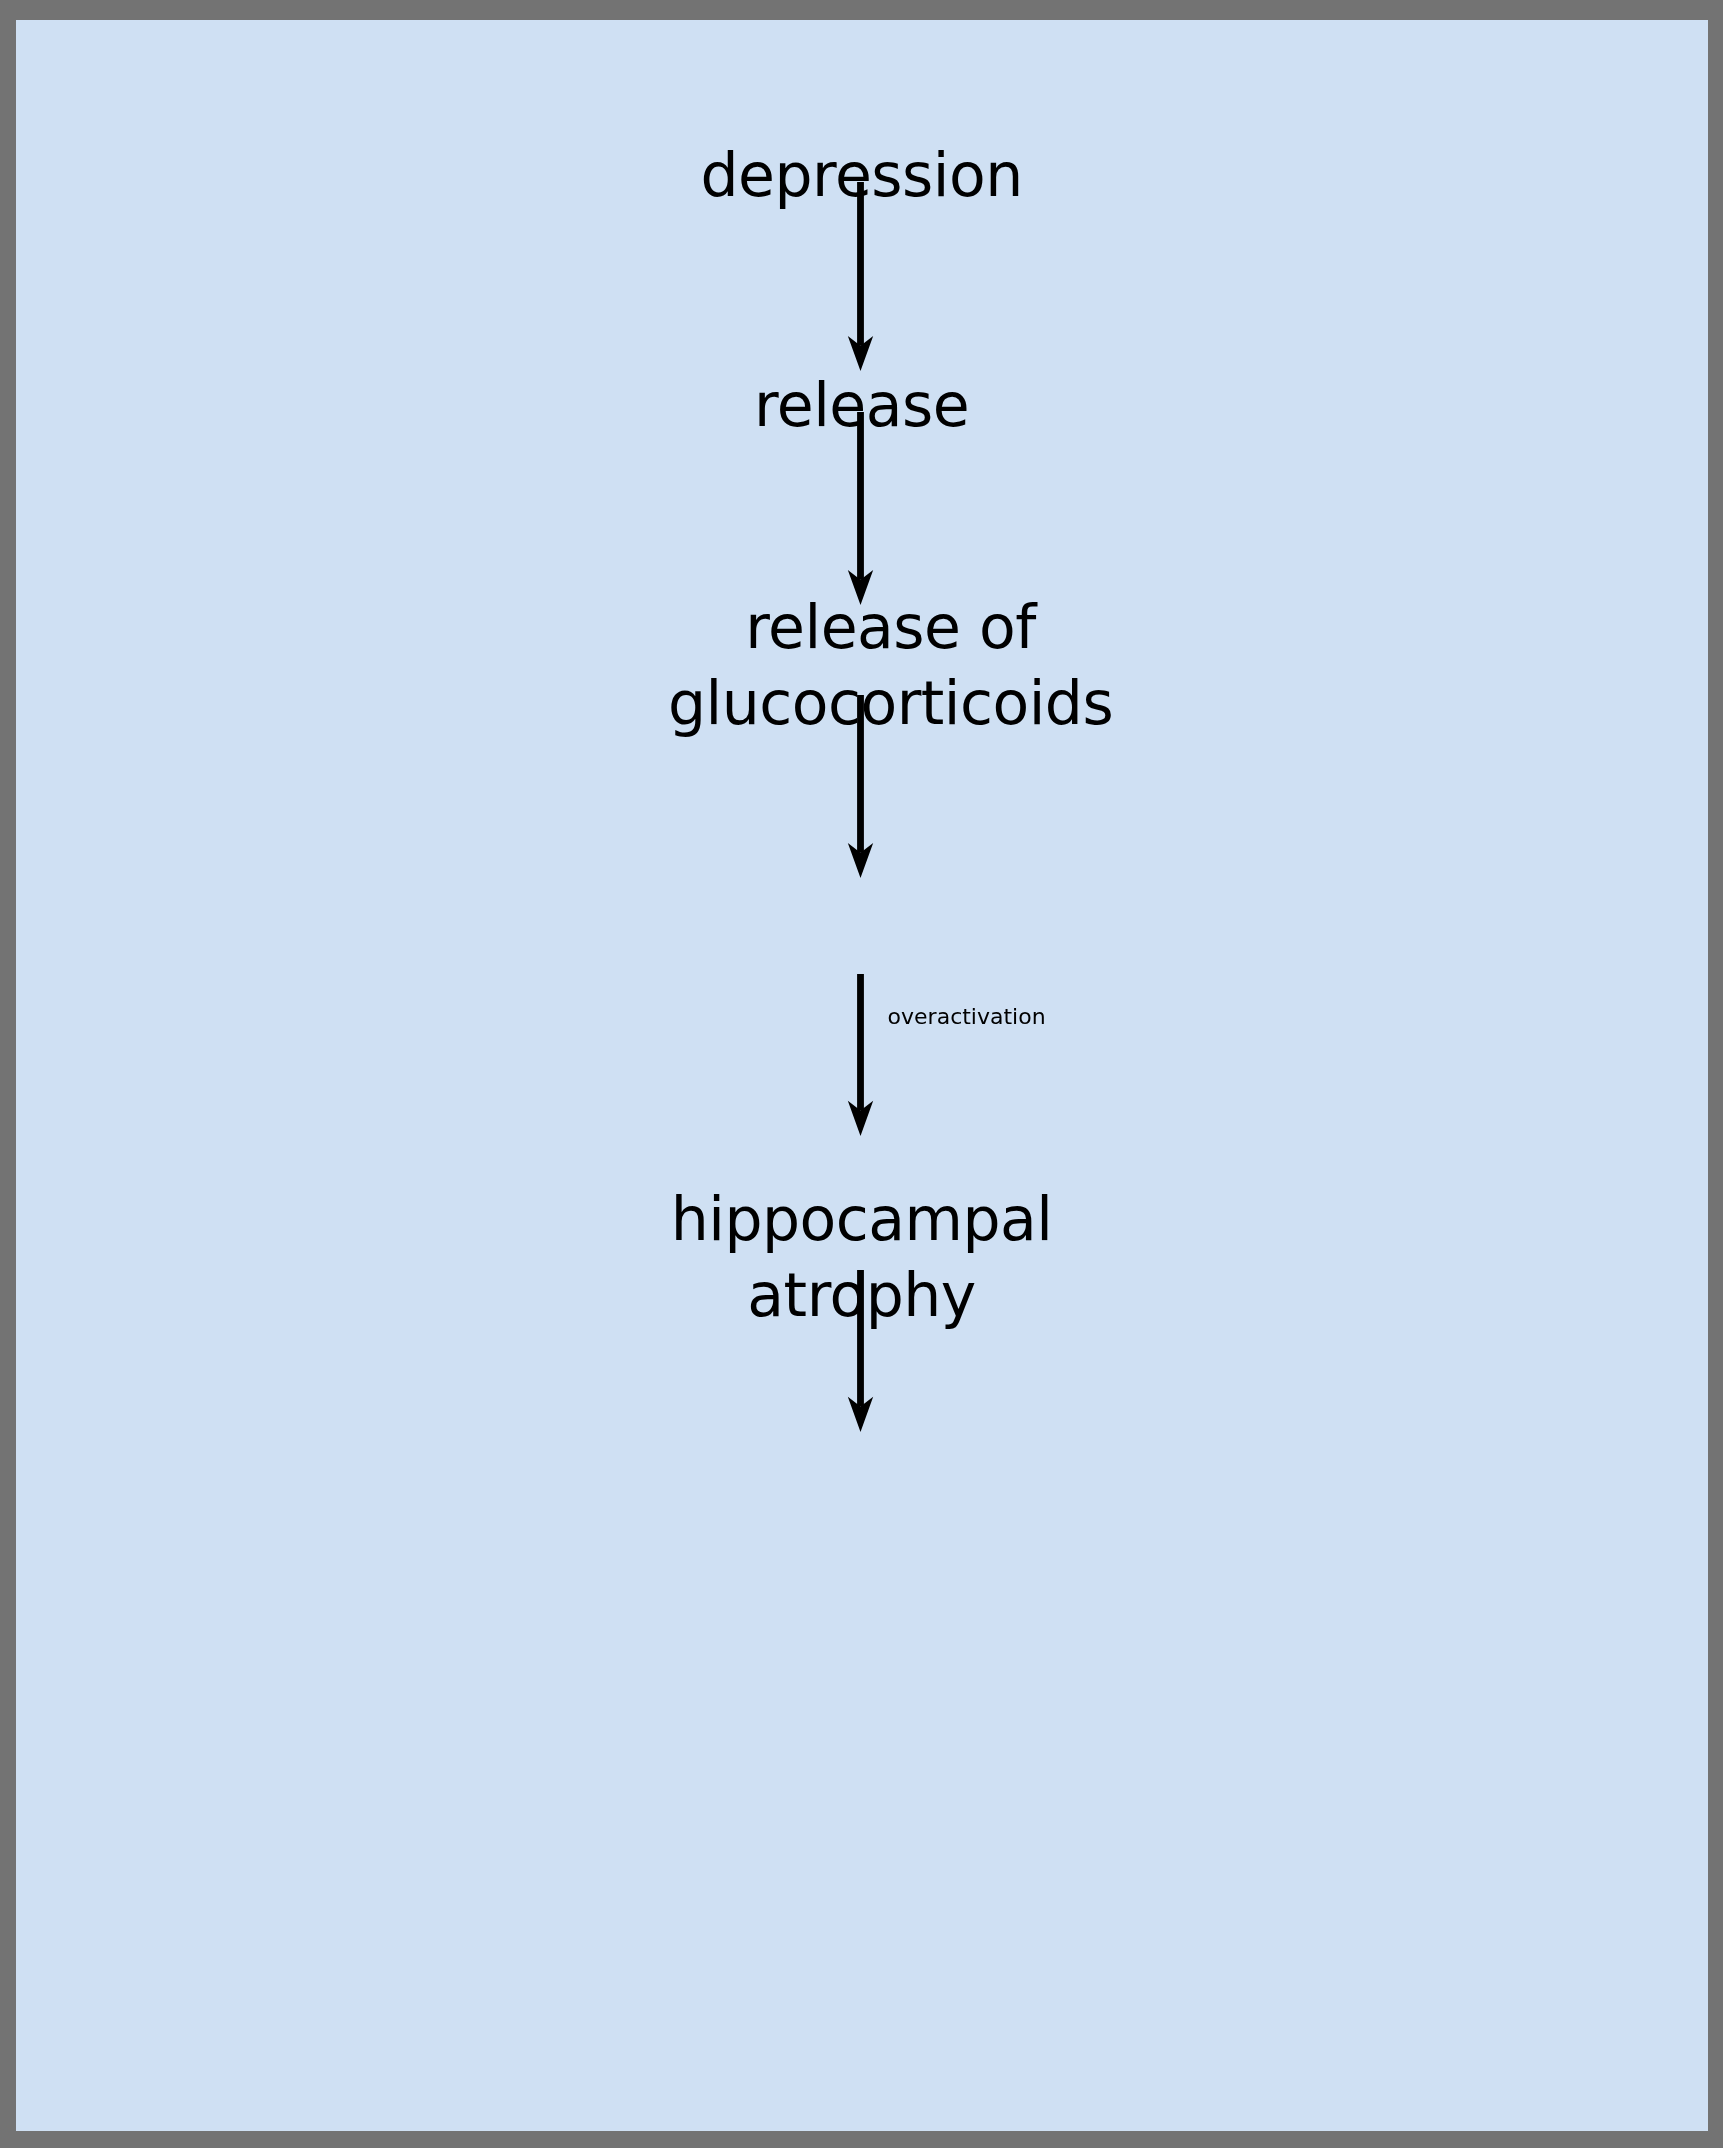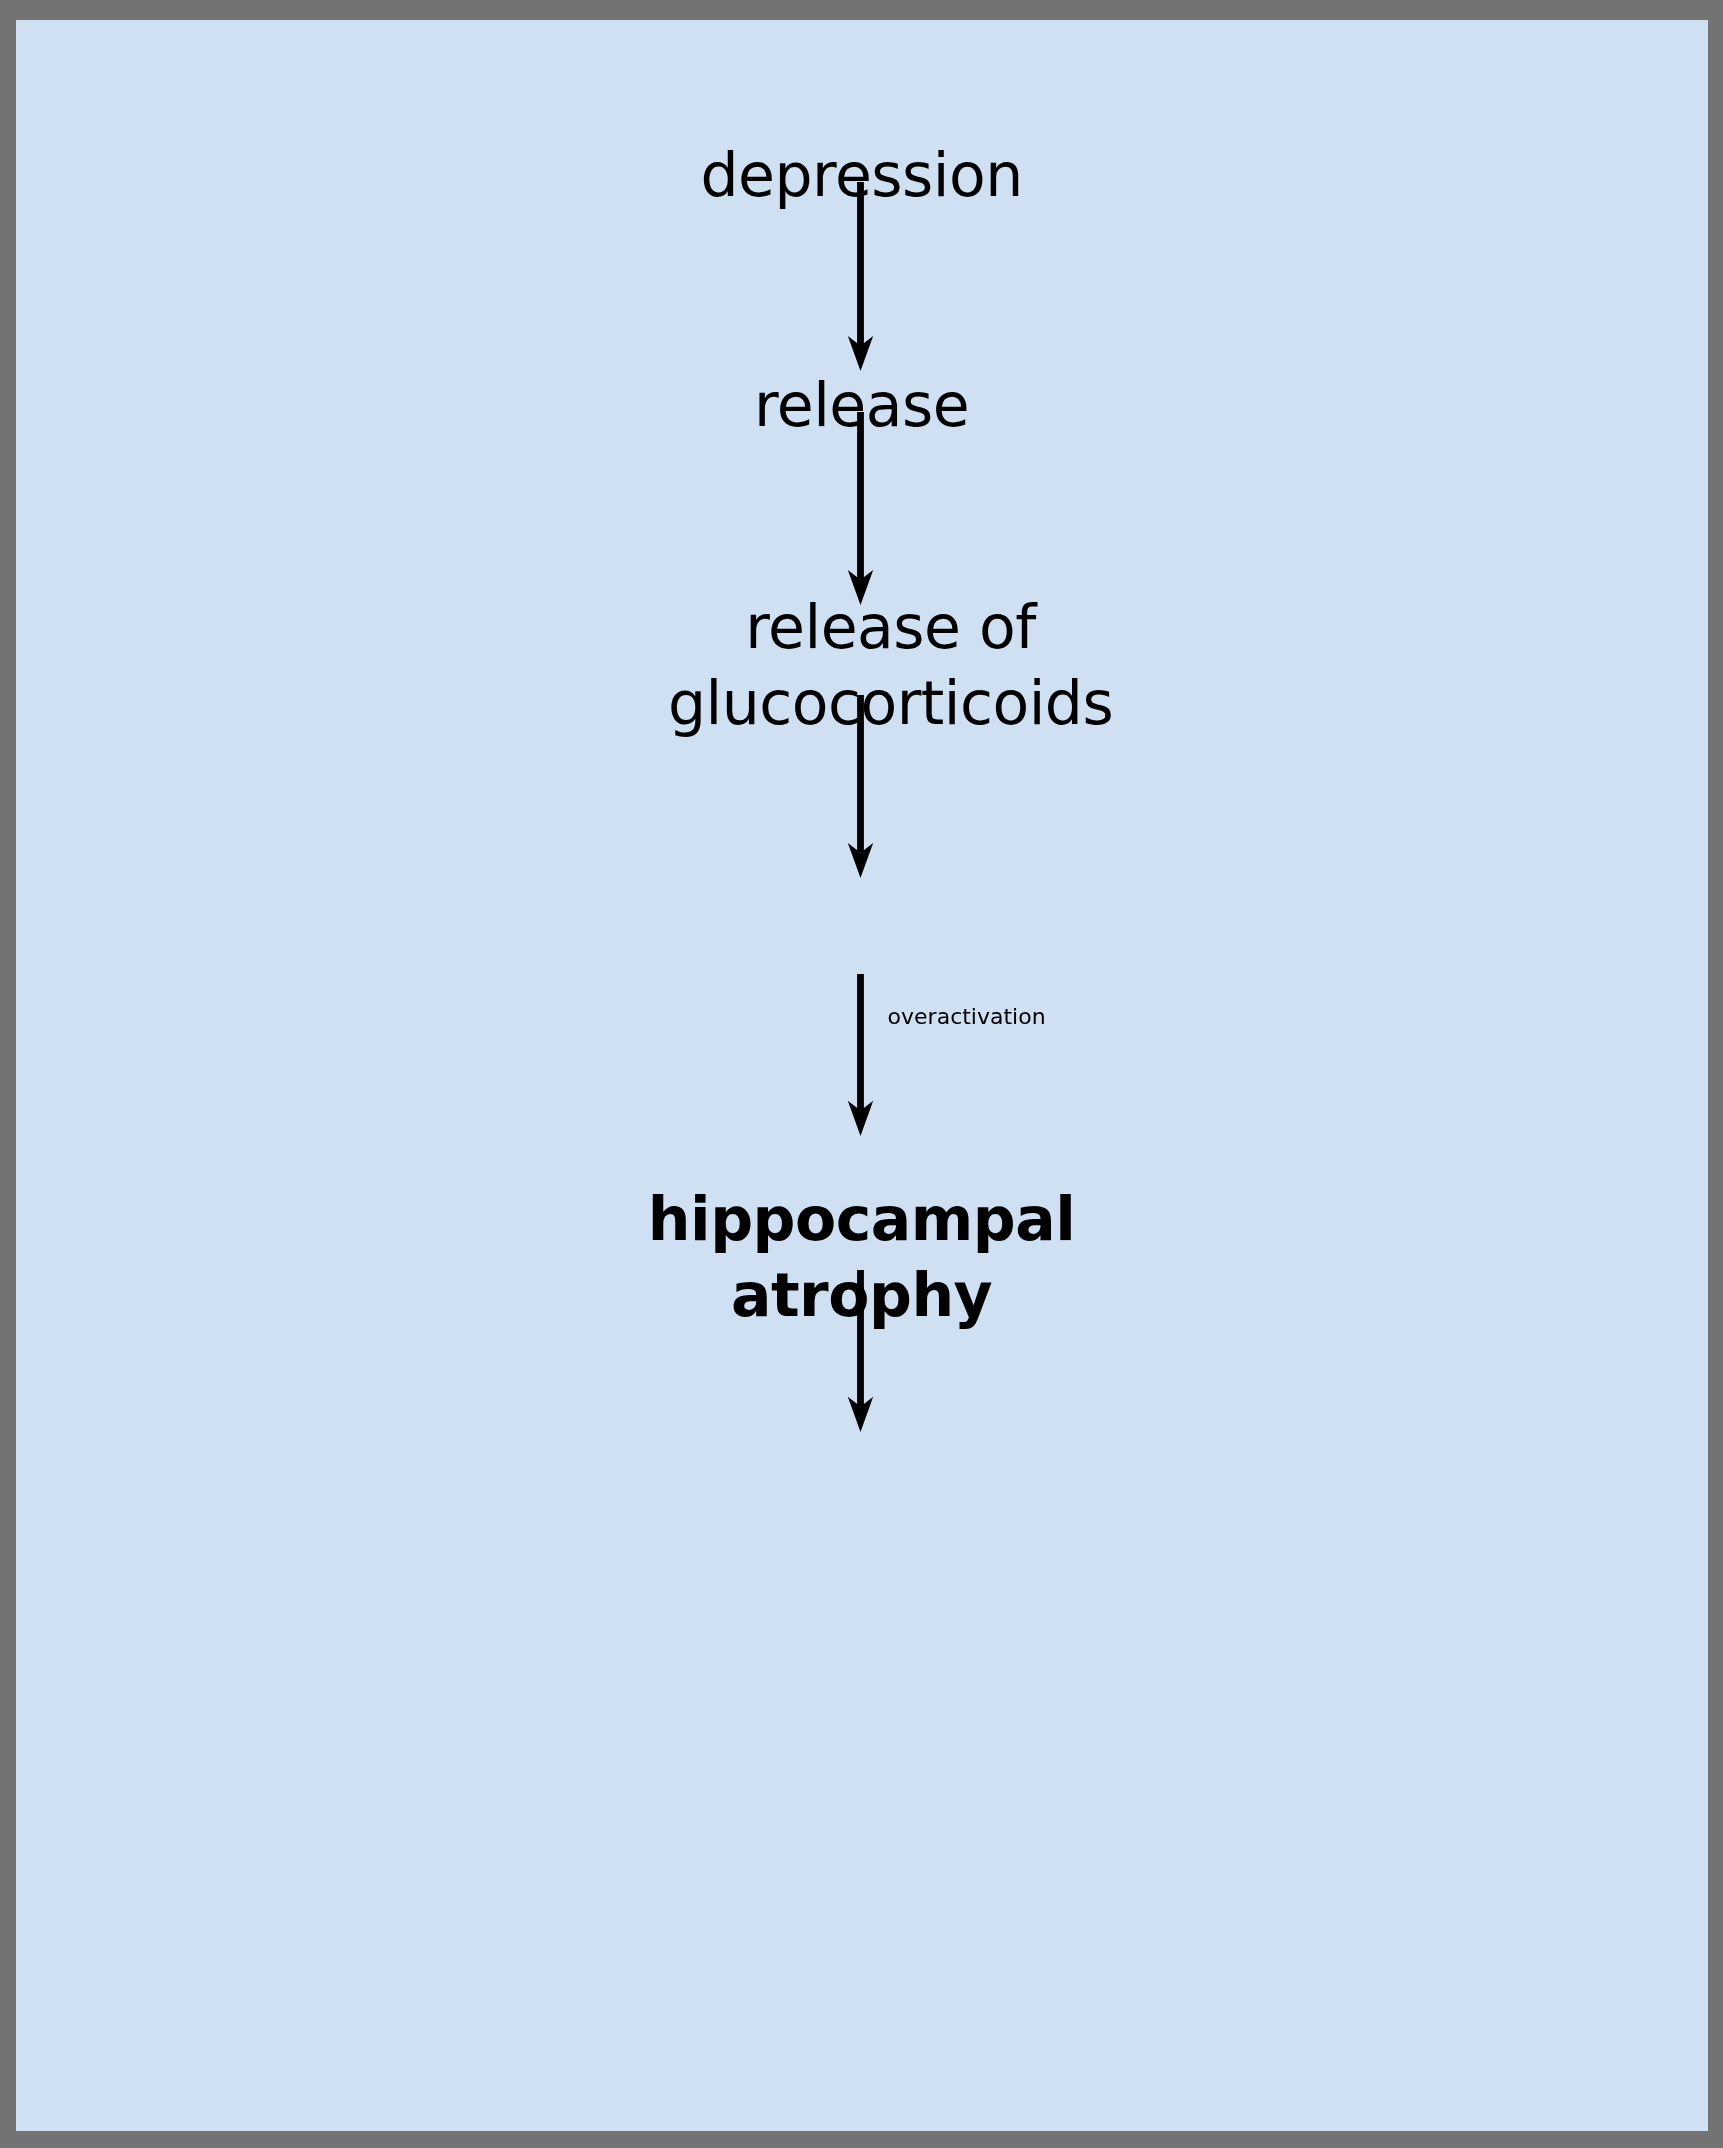--- a/index.html
+++ b/index.html
@@ -97,21 +97,21 @@
 
 
     <div class="arrow" style="left:845px; top:954px;">
       <svg width="39" height="164" viewBox="0 0 40 168" aria-hidden="true">
         <line x1="20" y1="0" x2="20" y2="140" stroke="#000000" stroke-width="7"></line>
         <path d="M20 166 L7 130 L20 140 L33 130 Z" fill="#000000"></path>
       </svg>
     </div>
     <div class="edge-label" style="left:872px; top:978px;">overactivation</div>
 
-    <div class="node" style="top:1085px;font-weight:bold;">
+    <div class="node" style="top:1085px;">
       <span class="line">hippocampal
 atrophy</span>
     </div>
 
     <div class="arrow" style="left:845px; top:1250px;">
       <svg width="39" height="164" viewBox="0 0 40 168" aria-hidden="true">
         <line x1="20" y1="0" x2="20" y2="140" stroke="#000000" stroke-width="7"></line>
         <path d="M20 166 L7 130 L20 140 L33 130 Z" fill="#000000"></path>
       </svg>
     </div>

